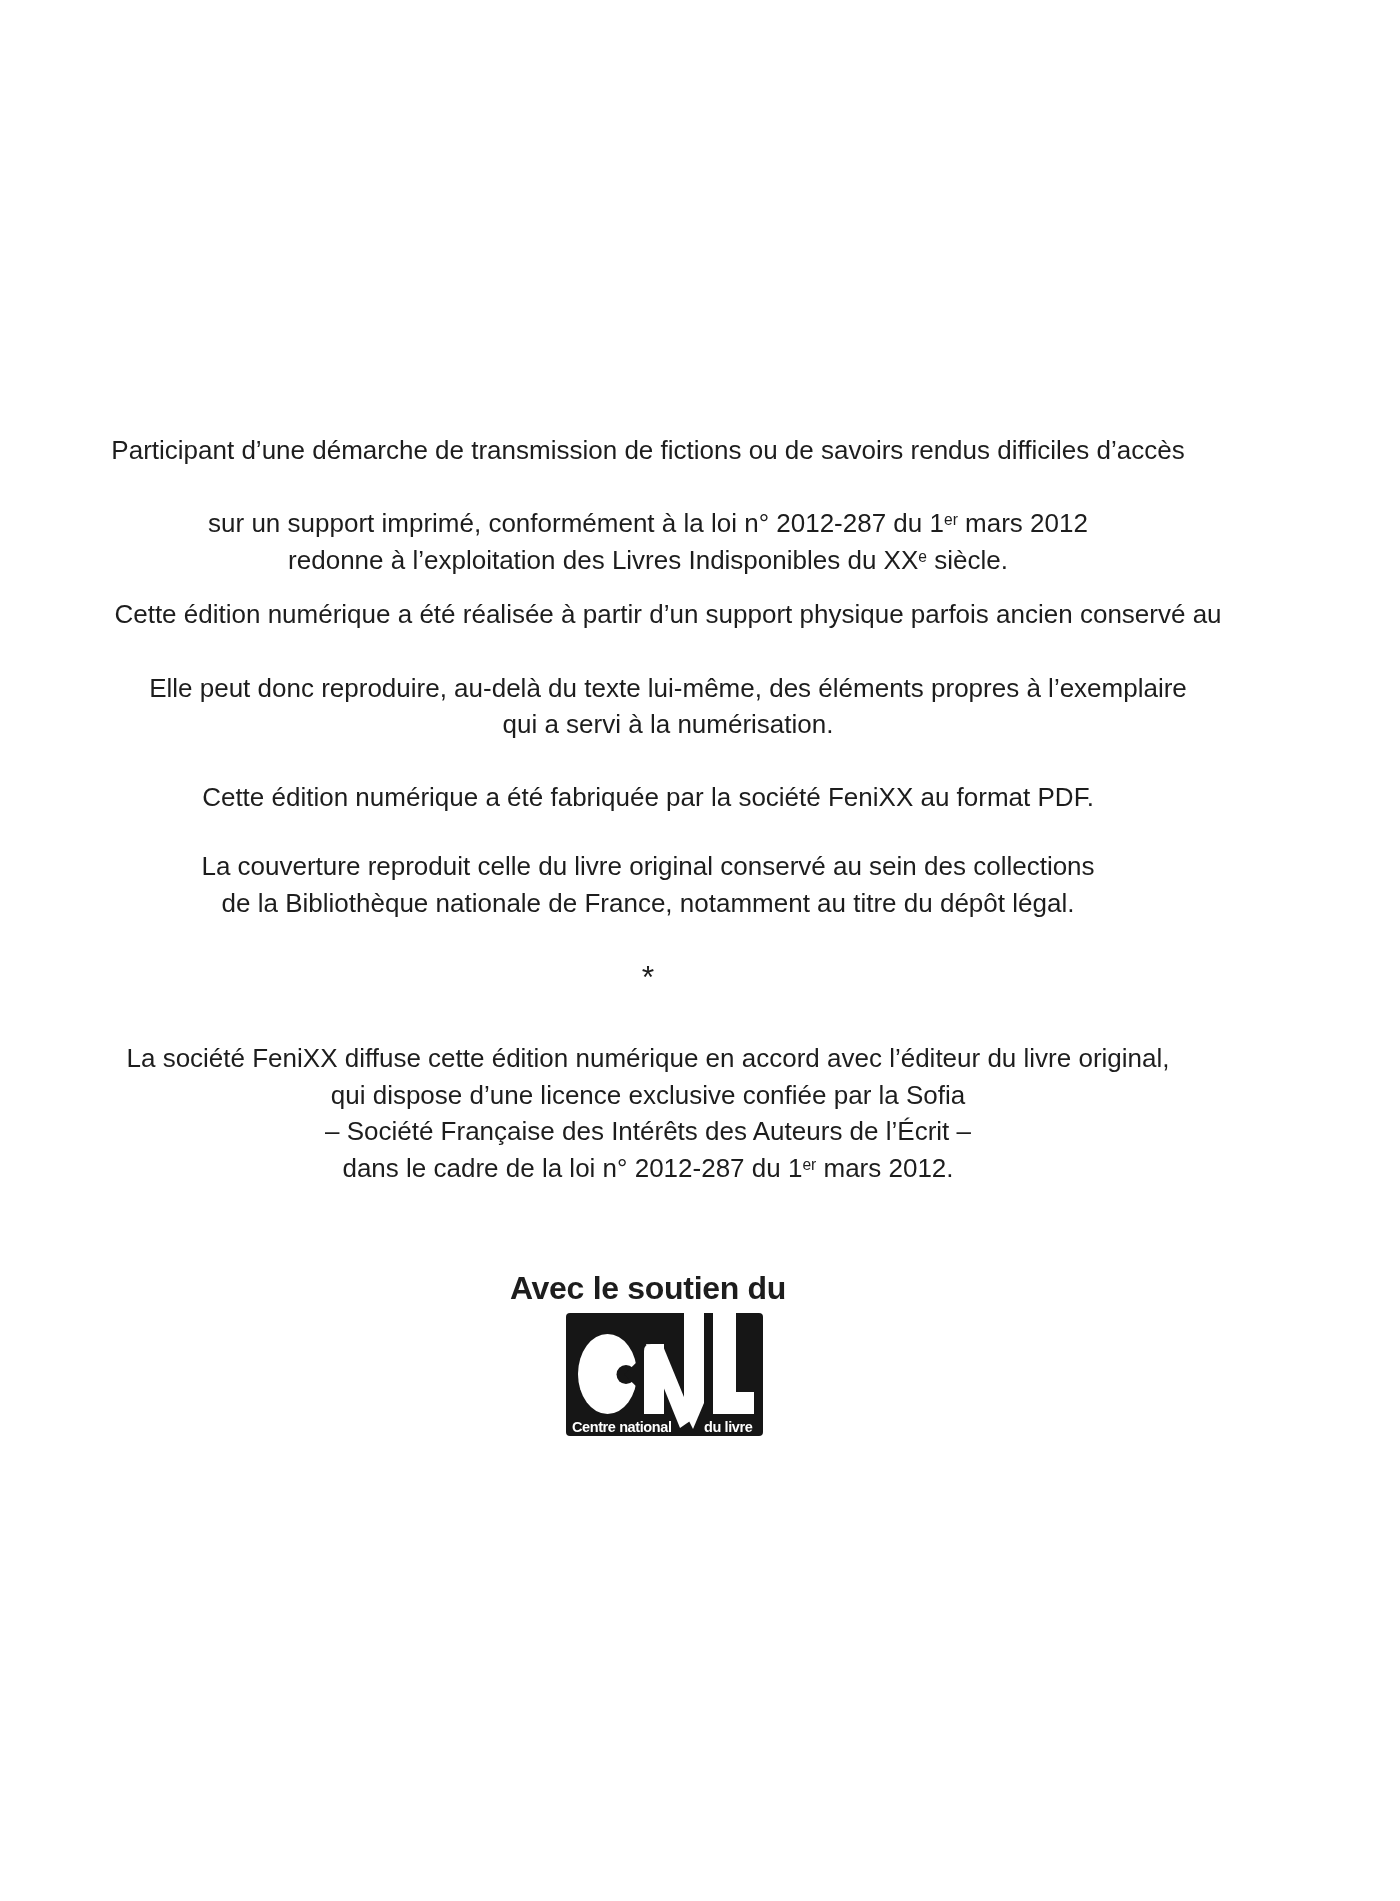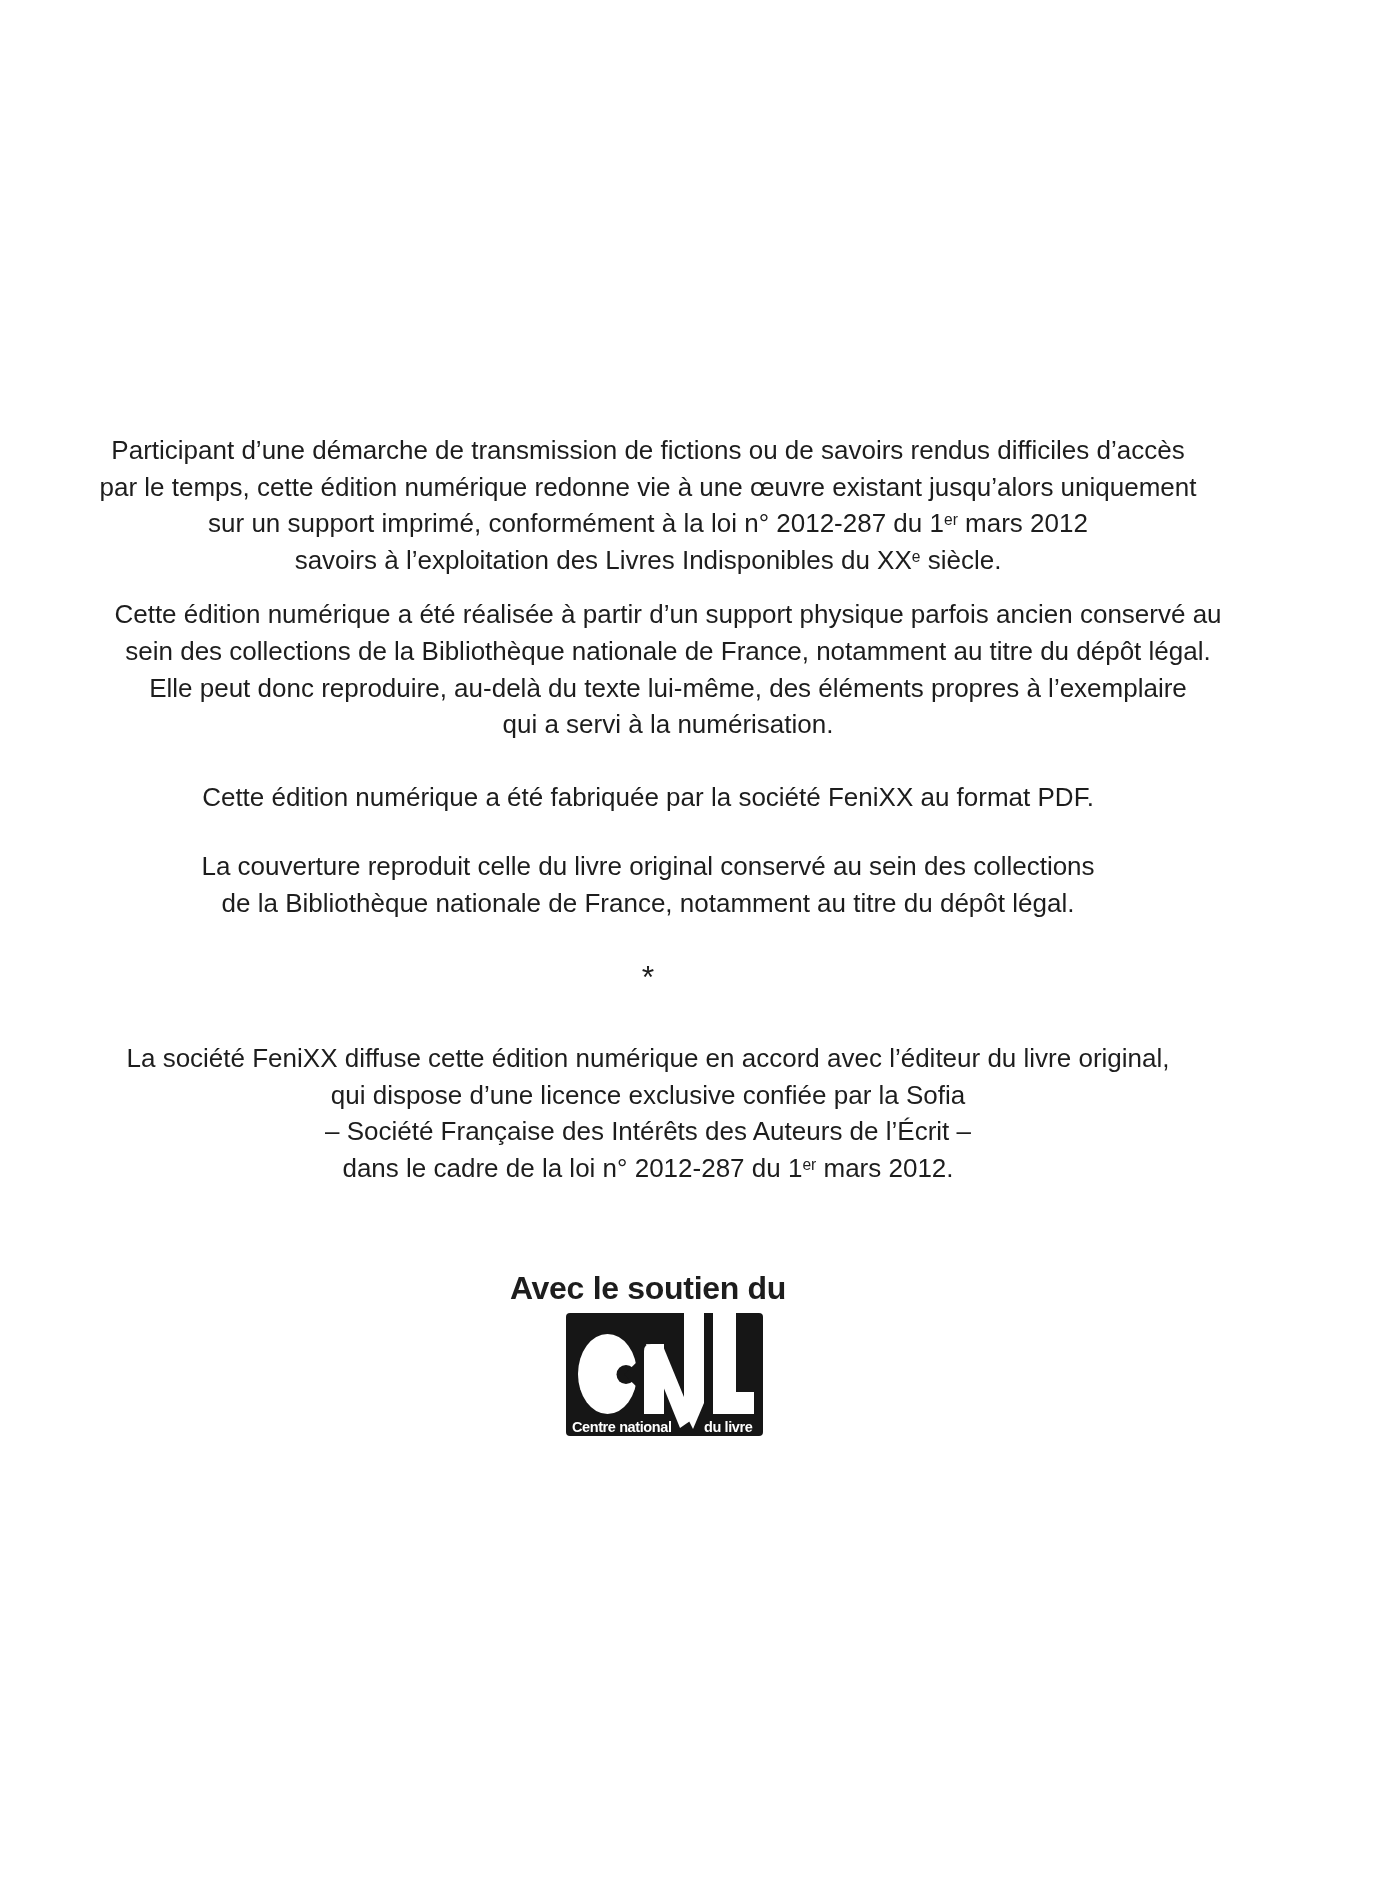--- a/index.html
+++ b/index.html
@@ -67,28 +67,28 @@
   }
 </style>
 </head>
 <body>
 
 <div class="page">
   <div class="content">
 
     <p class="para p1">
       <span class="line">Participant d’une démarche de transmission de fictions ou de savoirs rendus difficiles d’accès</span><br>
-      <span class="line">par le temps, cette édition numérique redonne vie à une œuvre existant jusqu’alors uniquement</span><br>
+      <br>
       <span class="line"><span>sur un support imprimé, conformément à la loi n° 2012-287 du 1</span><sup class="ord">er</sup><span> mars 2012</span></span><br>
-      <span class="line"><span>savoirs à l’exploitation des Livres Indisponibles du XX</span><sup class="ord">e</sup><span> siècle.</span></span>
+      <span class="line"><span>redonne à l’exploitation des Livres Indisponibles du XX</span><sup class="ord">e</sup><span> siècle.</span></span>
     </p>
 
     <p class="para p2">
       <span class="line">Cette édition numérique a été réalisée à partir d’un support physique parfois ancien conservé au</span><br>
-      <span class="line">sein des collections de la Bibliothèque nationale de France, notamment au titre du dépôt légal.</span><br>
+      <br>
       <span class="line">Elle peut donc reproduire, au-delà du texte lui-même, des éléments propres à l’exemplaire</span><br>
       <span class="line">qui a servi à la numérisation.</span>
     </p>
 
     <p class="para p3">
       <span class="line">Cette édition numérique a été fabriquée par la société FeniXX au format PDF.</span>
     </p>
 
     <p class="para p4">
       <span class="line">La couverture reproduit celle du livre original conservé au sein des collections</span><br>

